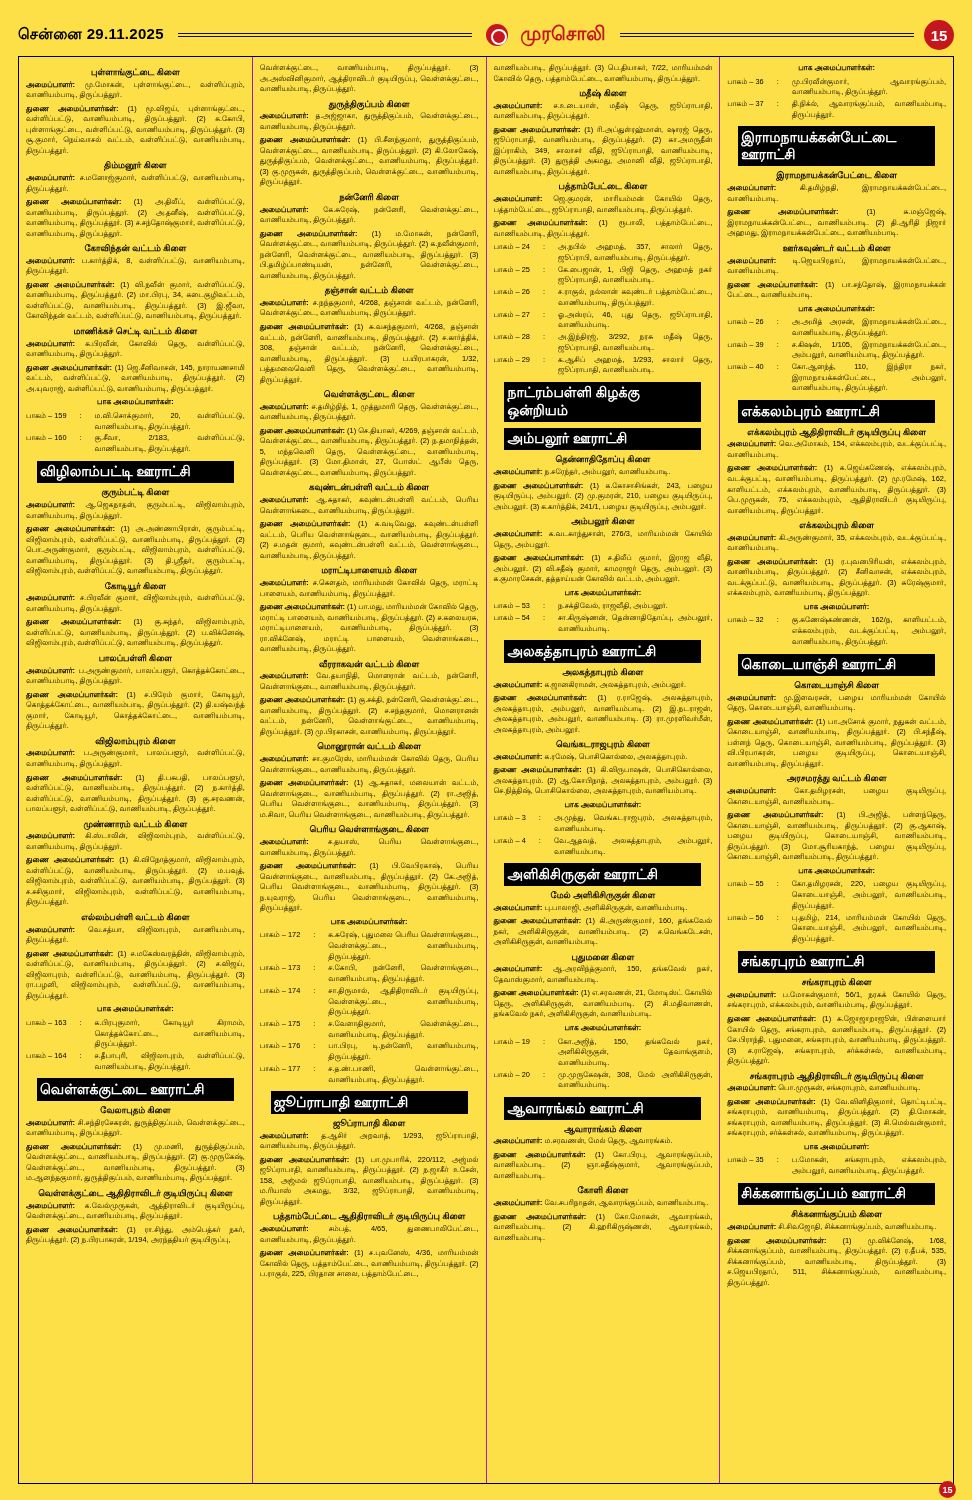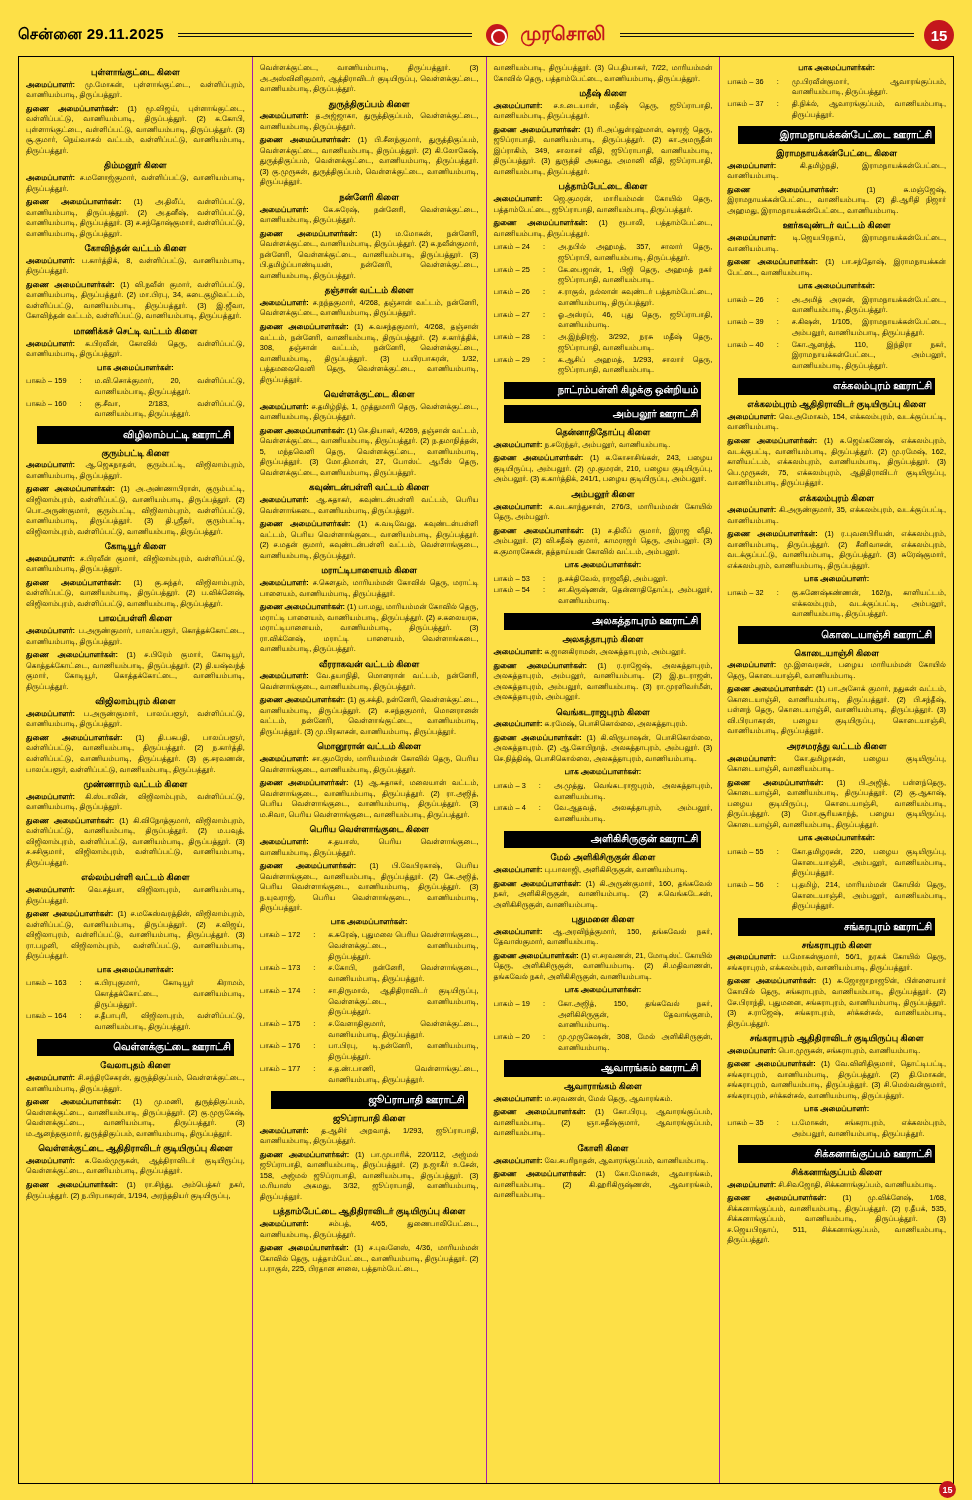--- a/index.html
+++ b/index.html
@@ -107,22 +107,22 @@
     font-size: 7.4px;
     line-height: 1.42;
     text-align: justify;
     margin: 0 0 3px 0;
     word-break: break-word;
   }
   .para b { font-weight: bold; }
   .banner {
     background: #000;
     color: #fff;
-    text-align: right;
-    font-size: 10px;
+    text-align: left;
+    font-size: 14px;
     font-weight: bold;
     padding: 2.5px 3px;
     margin: 6px auto 3px auto;
     width: 90%;
     line-height: 1.25;
   }
   .list {
     margin: 0 0 3px 0;
     font-size: 7.4px;
     line-height: 1.45;
@@ -172,20 +172,21 @@
         <p class="para"><b>அமைப்பாளர்:</b> மு.மோகன், புள்ளாங்குட்டை, வள்ளிப்புரம், வாணியம்பாடி, திருப்பத்தூர்.</p>
         <p class="para"><b>துணை அமைப்பாளர்கள்:</b> (1) மூ.விஜய், புள்ளாங்குட்டை, வள்ளிப்பட்டு, வாணியம்பாடி, திருப்பத்தூர். (2) க.கோபி, புள்ளாங்குட்டை, வள்ளிப்பட்டு, வாணியம்பாடி, திருப்பத்தூர். (3) சூ.குமார், நெய்வாசல் வட்டம், வள்ளிப்பட்டு, வாணியம்பாடி, திருப்பத்தூர்.</p>
         <div class="heading">திம்மனூர் கிளை</div>
         <p class="para"><b>அமைப்பாளர்:</b> ச.மனோஜ்குமார், வள்ளிப்பட்டு, வாணியம்பாடி, திருப்பத்தூர்.</p>
         <p class="para"><b>துணை அமைப்பாளர்கள்:</b> (1) அ.திலீப், வள்ளிப்பட்டு, வாணியம்பாடி, திருப்பத்தூர். (2) அ.தனீஷ், வள்ளிப்பட்டு, வாணியம்பாடி, திருப்பத்தூர். (3) ச.சந்தோஷ்குமார், வள்ளிப்பட்டு, வாணியம்பாடி, திருப்பத்தூர்.</p>
         <div class="heading">கோவிந்தன் வட்டம் கிளை</div>
         <p class="para"><b>அமைப்பாளர்:</b> ப.கார்த்திக், 8, வள்ளிப்பட்டு, வாணியம்பாடி, திருப்பத்தூர்.</p>
         <p class="para"><b>துணை அமைப்பாளர்கள்:</b> (1) வி.நவீன் குமார், வள்ளிப்பட்டு, வாணியம்பாடி, திருப்பத்தூர். (2) மா.பிரபு, 34, கடைகுழிவட்டம், வள்ளிப்பட்டு, வாணியம்பாடி, திருப்பத்தூர். (3) இ.ஜீவா, கோவிந்தன் வட்டம், வள்ளிப்பட்டு, வாணியம்பாடி, திருப்பத்தூர்.</p>
         <div class="heading">மாணிக்கச் செட்டி வட்டம் கிளை</div>
         <p class="para"><b>அமைப்பாளர்:</b> க.பிரவீன், கோவில் தெரு, வள்ளிப்பட்டு, வாணியம்பாடி, திருப்பத்தூர்.</p>
+        <p class="para"><b>துணை அமைப்பாளர்கள்:</b> (1) ஜெ.சீனிவாசன், 145, நாராயணசாமி வட்டம், வள்ளிப்பட்டு, வாணியம்பாடி, திருப்பத்தூர். (2) அ.யுவராஜ், வள்ளிப்பட்டு, வாணியம்பாடி, திருப்பத்தூர்.</p>
         <p class="para" style="text-align: center;"><b>பாக அமைப்பாளர்கள்:</b></p>
         <div class="list">
           <div class="list-row">
             <span class="list-key">பாகம் – 159</span>
             <span class="list-sep">:</span>
             <span class="list-val">ம.வி.சொக்குமார், 20, வள்ளிப்பட்டு, வாணியம்பாடி, திருப்பத்தூர்.</span>
           </div>
           <div class="list-row">
             <span class="list-key">பாகம் – 160</span>
             <span class="list-sep">:</span>

